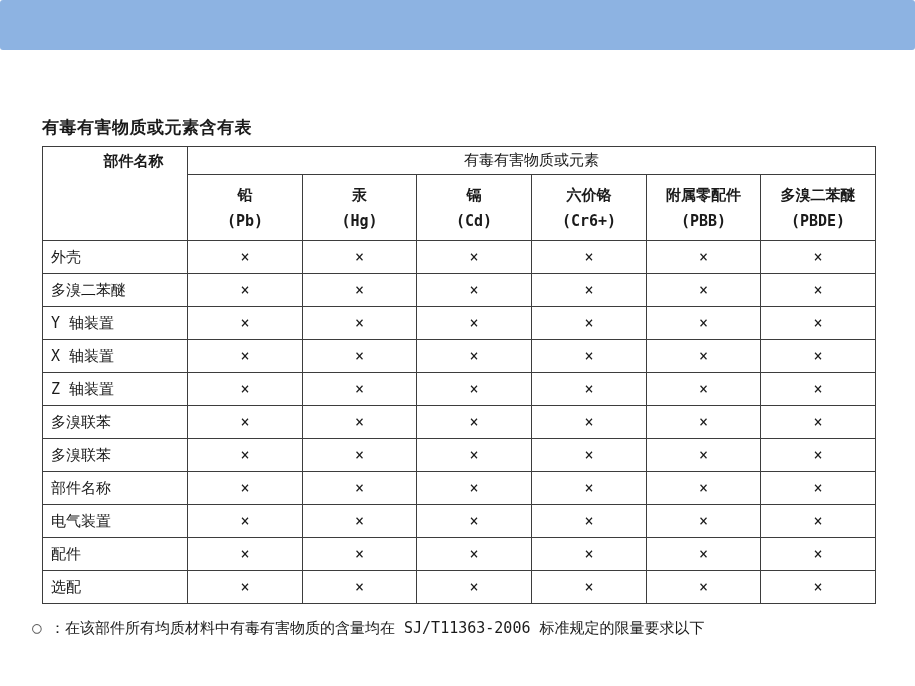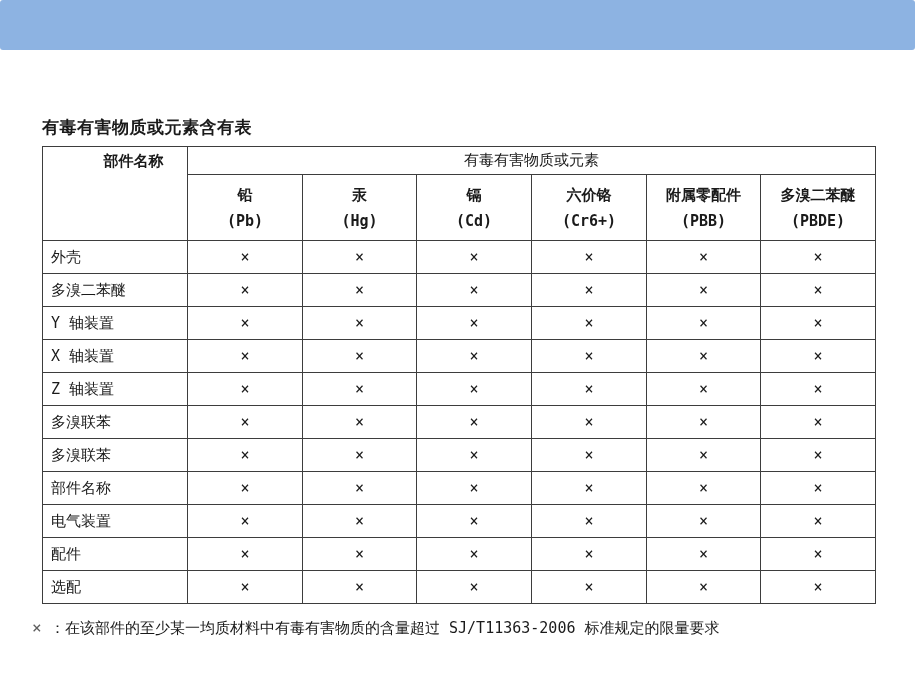--- a/index.html
+++ b/index.html
@@ -247,16 +247,16 @@
           <td class="mark-cell">×</td>
           <td class="mark-cell">×</td>
           <td class="mark-cell">×</td>
           <td class="mark-cell">×</td>
           <td class="mark-cell">×</td>
         </tr>
       </tbody>
   </table>
 
   <div class="legend" id="legend">
-      <div class="legend-line"><span class="legend-symbol" style="color: rgb(94, 94, 94);">×</span><span>：在该部件的至少某一均质材料中有毒有害物质的含量超过 SJ/T11363-2006 标准规定的限量要求</span></div>
+      <div class="legend-line"><span class="legend-symbol" style="color: rgb(94, 94, 94);">○</span><span>：在该部件所有均质材料中有毒有害物质的含量均在 SJ/T11363-2006 标准规定的限量要求以下</span></div>
     </div>
 
 </div>
 
 </body></html>

